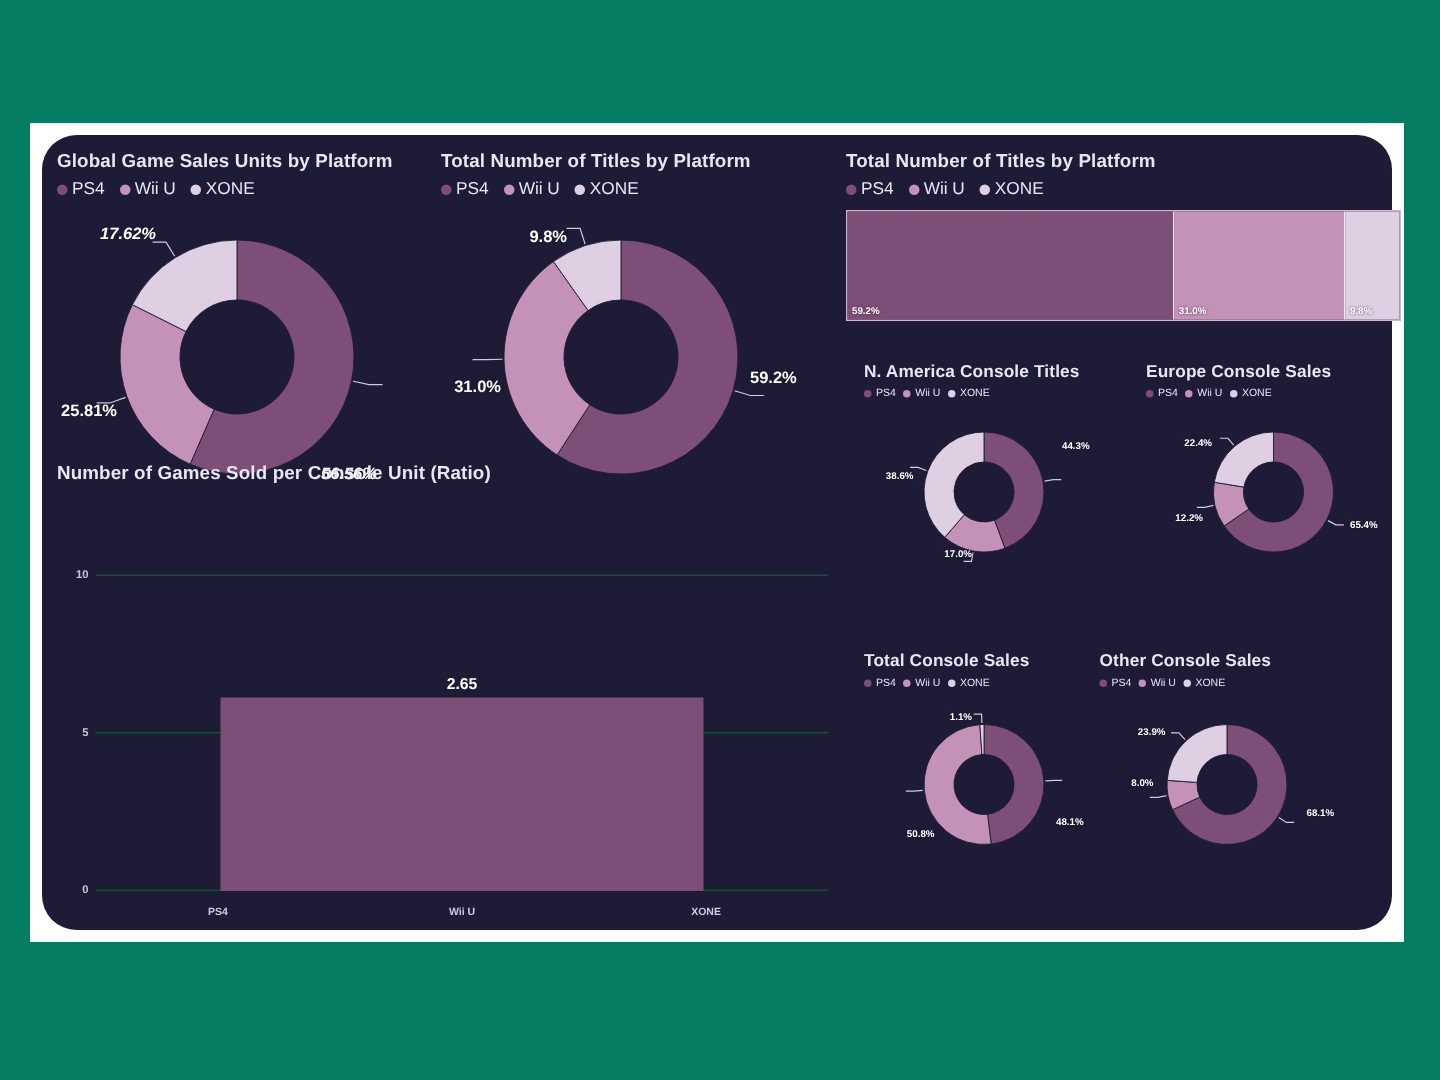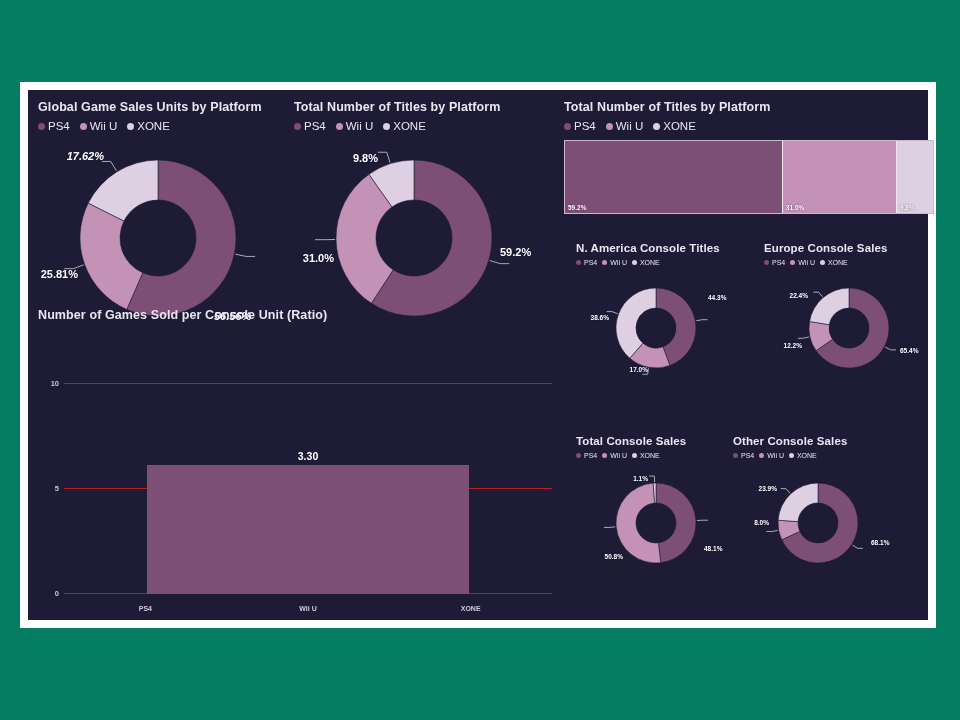--- a/index.html
+++ b/index.html
@@ -13,20 +13,21 @@
     position: absolute;
     left: 20px; top: 82px;
     width: 916px; height: 546px;
     background: #ffffff;
     padding: 8px;
   }
   #dash {
     position: relative;
     width: 100%; height: 100%;
     background: #1d1b36;
+    border-radius: 23px;
   }
   .card { position: absolute; }
   .card-title {
     color: #e9e6f2;
     font-size: 12.5px;
     font-weight: bold;
     letter-spacing: .1px;
     white-space: nowrap;
   }
   .card-title.sm { font-size: 11.5px; }
@@ -68,21 +69,21 @@
     left: 3px; bottom: 2px;
     color: #ffffff;
     font-size: 6.5px;
     font-weight: bold;
     text-shadow: 0 0 2px rgba(60,30,60,.8);
   }
 
   
   .barchart { position: absolute; }
   .plot { position: absolute; left: 26px; top: 30px; right: 4px; bottom: 26px; }
-  .gridline { position: absolute; left: 0; right: 0; height: 1px; background: #b91c1c; }
+  .gridline { position: absolute; left: 0; right: 0; height: 1px; background: #14532d; }
   .ytick {
     position: absolute; right: calc(100% + 5px);
     color: #c9c6dd; font-size: 7.5px; font-weight: bold;
     transform: translateY(-50%); white-space: nowrap;
   }
   .bars { position: absolute; left: 0; right: 0; bottom: 0; top: 0; display: flex; }
   .bar-slot { flex: 1; position: relative; display: flex; justify-content: center; align-items: flex-end; }
   .bar { width: 66%; }
   .bar-val {
     position: absolute; left: 0; right: 0; text-align: center;
@@ -196,21 +197,21 @@
           </div>
           <div class="gridline" style="bottom: 40.9836%;">
             <span class="ytick">5</span>
           </div>
           <div class="gridline" style="bottom: 81.9672%;">
             <span class="ytick">10</span>
           </div>
           <div class="bars">
             <div class="bar-slot">
               <div class="bar" style="height: 50.5738%; background: rgb(126, 79, 118);"></div>
-              <div class="bar-val" style="bottom: calc(50.5738% + 3px);">3.30</div>
+              <div class="bar-val" style="bottom: calc(50.5738% + 3px);">2.65</div>
             </div>
           </div>
         </div>
     <div class="xaxis" id="bc-xaxis">
           <div class="xtick">PS4</div>
           <div class="xtick">Wii U</div>
           <div class="xtick">XONE</div>
         </div>
   </div>
 

